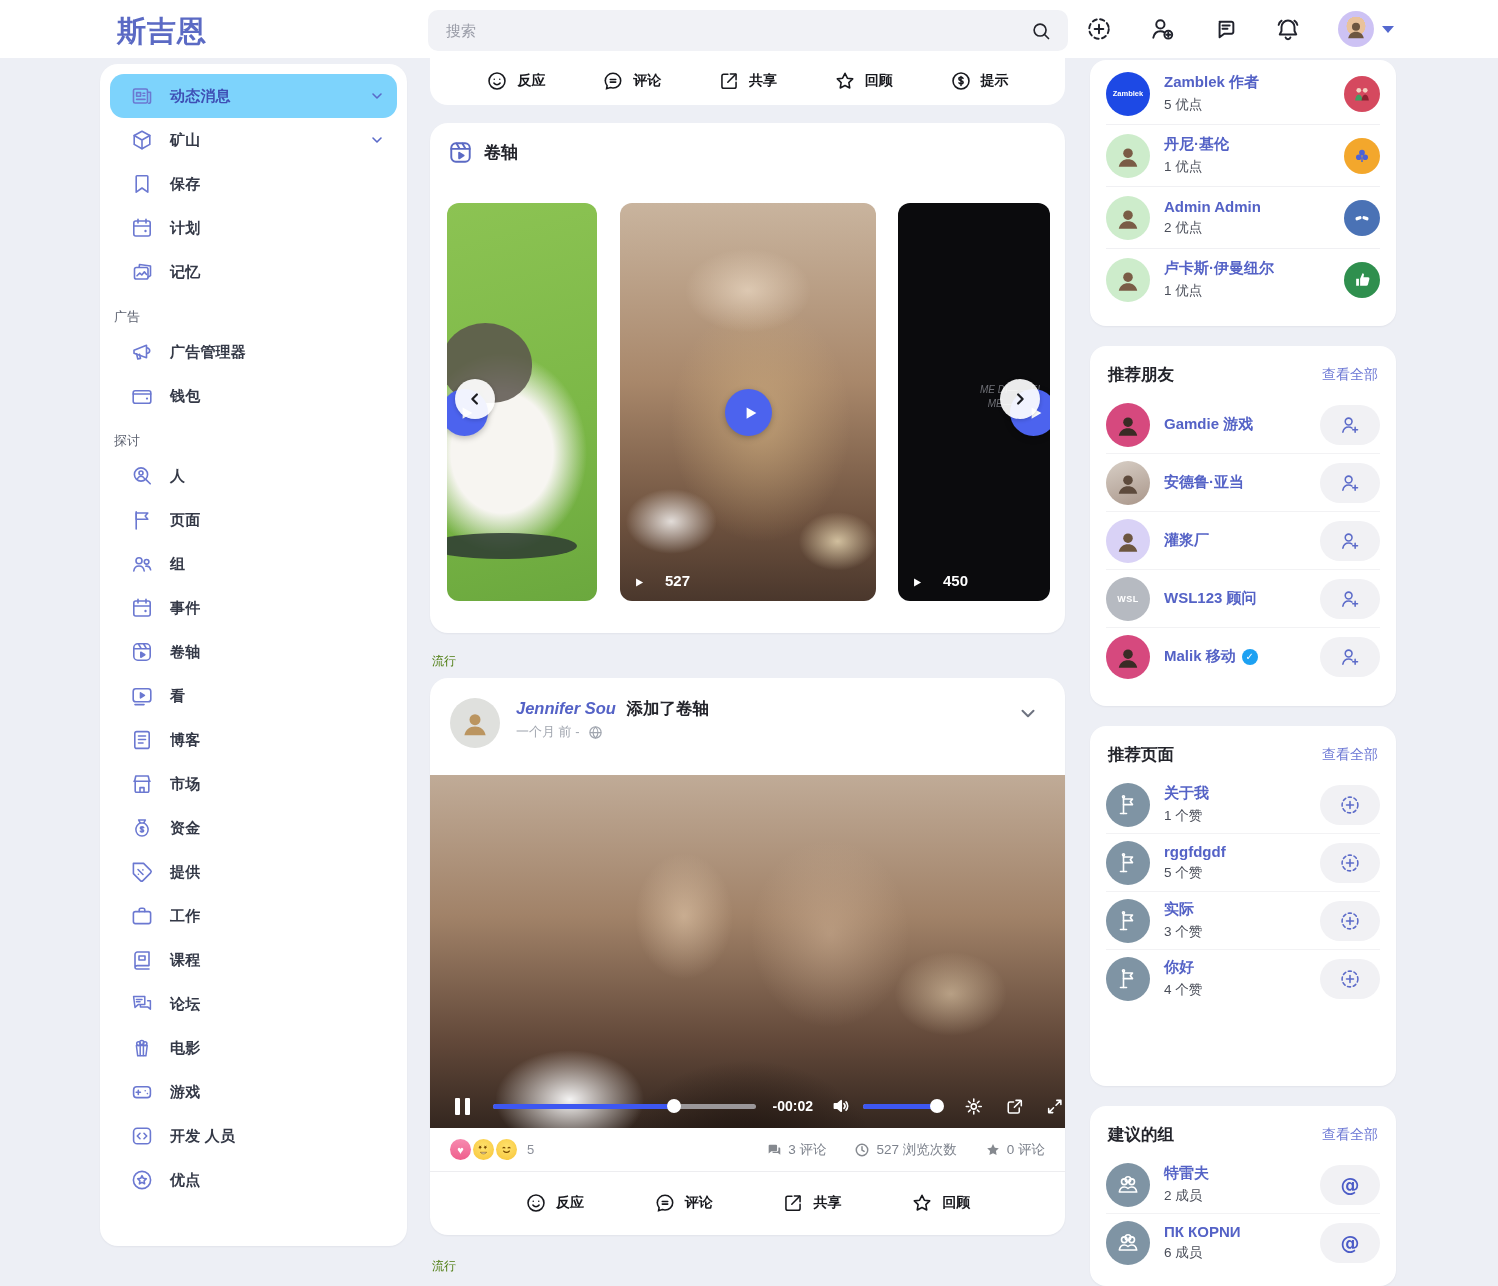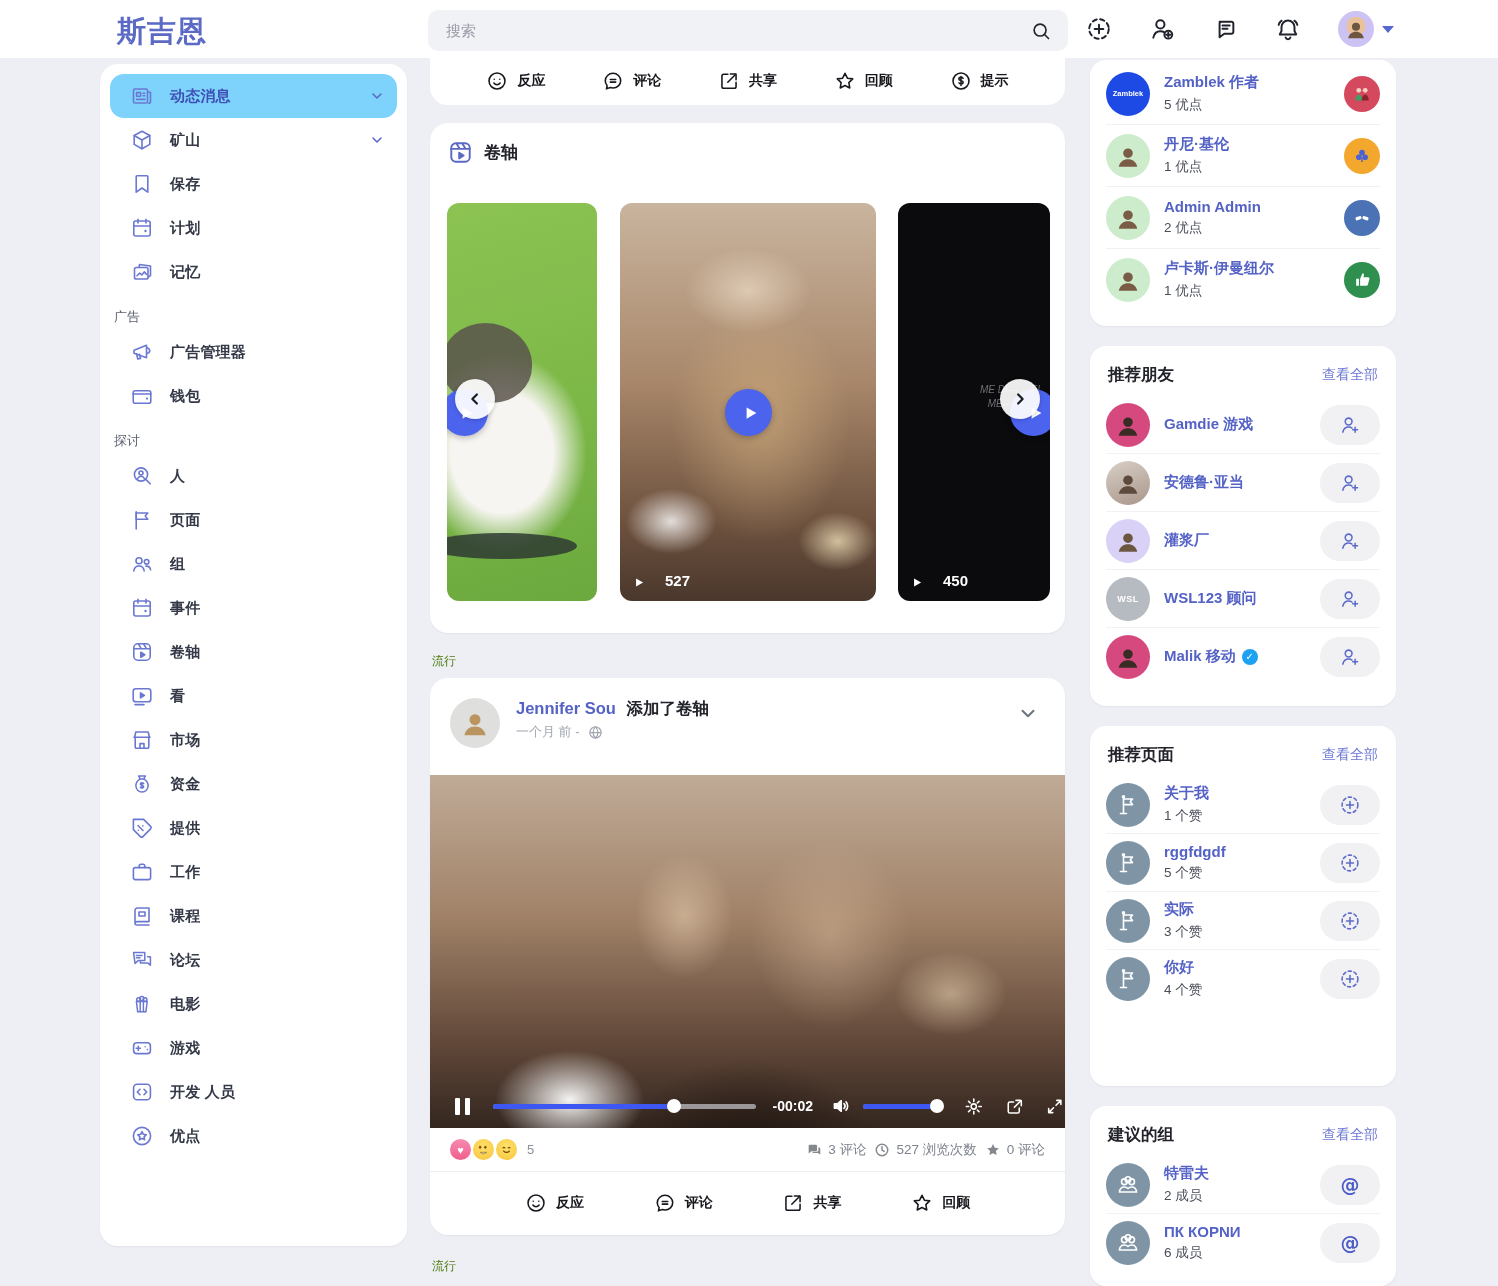--- a/index.html
+++ b/index.html
@@ -53,21 +53,21 @@
   .viewcount{position:absolute;left:12px;bottom:12px;color:#fff;font-size:15px;font-weight:700;display:flex;align-items:flex-end;gap:20px;}
   .navarrow{position:absolute;width:40px;height:40px;border-radius:50%;background:rgba(255,255,255,.92);display:flex;align-items:center;justify-content:center;color:#1c1d22;cursor:pointer;box-shadow:0 1px 4px rgba(0,0,0,.2);z-index:3;}
   .trend{position:absolute;left:2px;font-size:12px;color:#4d7c0f;}
   
   .post{position:absolute;left:0;top:678px;width:635px;height:557px;overflow:hidden;}
   .phead{position:relative;padding:20px 20px 0 20px;display:flex;}
   .pavatar{width:50px;height:50px;border-radius:50%;background:#dfe0dd;position:relative;overflow:hidden;flex:0 0 50px;}
   .pavatar svg{position:absolute;left:10px;top:11px;color:#bb9560;}
   .pmeta{margin-left:16px;}
   .pname{font-size:16.5px;font-weight:800;}
-  .pname .nm{color:#5462c6;cursor:pointer;}
+  .pname .nm{color:#5462c6;cursor:pointer;font-style:italic;}
   .pname .act{color:#23242b;margin-left:6px;}
   .ptime{margin-top:3px;font-size:13px;color:#a2a7b0;display:flex;align-items:center;gap:8px;}
   .pchev{position:absolute;right:26px;top:24px;color:#6e7380;cursor:pointer;}
   .video{position:absolute;left:0;top:97px;width:635px;height:353px;overflow:hidden;background:
       radial-gradient(120px 80px at 22% 92%,rgba(255,255,255,.95),rgba(255,255,255,0) 62%),
       radial-gradient(70px 90px at 40% 40%,rgba(240,215,185,.5),transparent 70%),
       radial-gradient(110px 130px at 63% 45%,rgba(220,190,160,.45),transparent 72%),
       radial-gradient(80px 60px at 82% 62%,rgba(245,225,190,.5),transparent 70%),
       radial-gradient(160px 120px at 50% 108%,rgba(30,20,15,.9),transparent 80%),
       linear-gradient(180deg,#c0ab97 0%,#a18268 40%,#63493a 75%,#33261f 100%);}
@@ -80,21 +80,21 @@
   .vtime{margin-left:17px;font-size:14px;font-weight:600;width:56px;}
   .volico{margin-left:6px;cursor:pointer;}
   .vtrack{position:relative;margin-left:12px;width:86px;height:5px;border-radius:3px;background:rgba(190,190,195,.75);cursor:pointer;}
   .cico{margin-left:21px;cursor:pointer;color:#fff;}
   .stats{position:absolute;left:0;top:450px;width:635px;height:44px;display:flex;align-items:center;padding:0 20px;box-sizing:border-box;border-bottom:1px solid #ededf0;}
   .emo{width:21px;height:21px;border-radius:50%;margin-right:2px;position:relative;display:inline-flex;align-items:center;justify-content:center;font-size:12px;}
   .emo.love{background:linear-gradient(180deg,#f78bb0,#ef5e8c);color:#fff;font-size:11px;}
   .emo.wow{background:radial-gradient(circle at 50% 38%,#ffe26e,#f7c437);}
   .emo.smile{background:radial-gradient(circle at 50% 38%,#ffe26e,#f7c437);}
   .rcount{margin-left:8px;font-size:13px;color:#8b8f99;}
-  .rstats{margin-left:auto;display:flex;align-items:center;gap:8px;font-size:13.5px;color:#7e838d;}
+  .rstats{margin-left:auto;display:flex;align-items:center;gap:28px;font-size:13.5px;color:#7e838d;}
   .rstat{display:flex;align-items:center;gap:6px;}
   .postactions{position:absolute;left:0;top:495px;width:635px;height:60px;display:flex;align-items:center;justify-content:space-around;padding:0 60px;box-sizing:border-box;}
   
   .right{position:absolute;left:1090px;top:0;width:306px;}
   .rcard{position:absolute;left:0;width:306px;box-sizing:border-box;background:#fff;border-radius:16px;box-shadow:0 1px 2px rgba(20,20,40,.05);}
   .members{top:60px;height:266px;padding:3px 16px;}
   .mrow{display:flex;align-items:center;height:61px;border-bottom:1px solid #f0f0f3;}
   .mrow:last-child{border-bottom:none;}
   .ravatar{width:44px;height:44px;border-radius:50%;flex:0 0 44px;position:relative;overflow:hidden;display:flex;align-items:center;justify-content:center;}
   .av-blue{background:#1d49e5;color:#fff;font-size:7.5px;font-weight:700;}
@@ -318,20 +318,27 @@
     <div class="srow">
       <svg class="ic" width="24" height="24" viewBox="0 0 24 24" fill="none" stroke="currentColor" stroke-width="1.6" stroke-linecap="round" stroke-linejoin="round">
           <rect x="3.2" y="4.8" width="17.6" height="13" rx="2.6"></rect>
           <path d="M10.5 8.8l3.9 2.5-3.9 2.5z" fill="currentColor"></path>
           <path d="M5 20.6h9"></path>
         </svg>
       <span class="lbl">看</span>
     </div>
     <div class="srow">
       <svg class="ic" width="24" height="24" viewBox="0 0 24 24" fill="none" stroke="currentColor" stroke-width="1.6" stroke-linecap="round" stroke-linejoin="round">
+          <rect x="4.8" y="3.6" width="14.4" height="16.8" rx="2"></rect>
+          <path d="M8.5 8h7M8.5 11.5h7M8.5 15h4.5"></path>
+        </svg>
+      <span class="lbl">博客</span>
+    </div>
+    <div class="srow">
+      <svg class="ic" width="24" height="24" viewBox="0 0 24 24" fill="none" stroke="currentColor" stroke-width="1.6" stroke-linecap="round" stroke-linejoin="round">
           <path d="M4.6 9.3L5.8 4h12.4l1.2 5.3"></path>
           <path d="M4 9.3h16"></path>
           <path d="M5.2 9.3V19a1.2 1.2 0 0 0 1.2 1.2h11.2a1.2 1.2 0 0 0 1.2-1.2V9.3"></path>
           <path d="M10 20.2v-4.6h4v4.6"></path>
         </svg>
       <span class="lbl">市场</span>
     </div>
     <div class="srow">
       <svg class="ic" width="24" height="24" viewBox="0 0 24 24" fill="none" stroke="currentColor" stroke-width="1.5" stroke-linecap="round" stroke-linejoin="round">
           <path d="M10.2 6.9L8.6 3.9h6.8l-1.6 3"></path>

